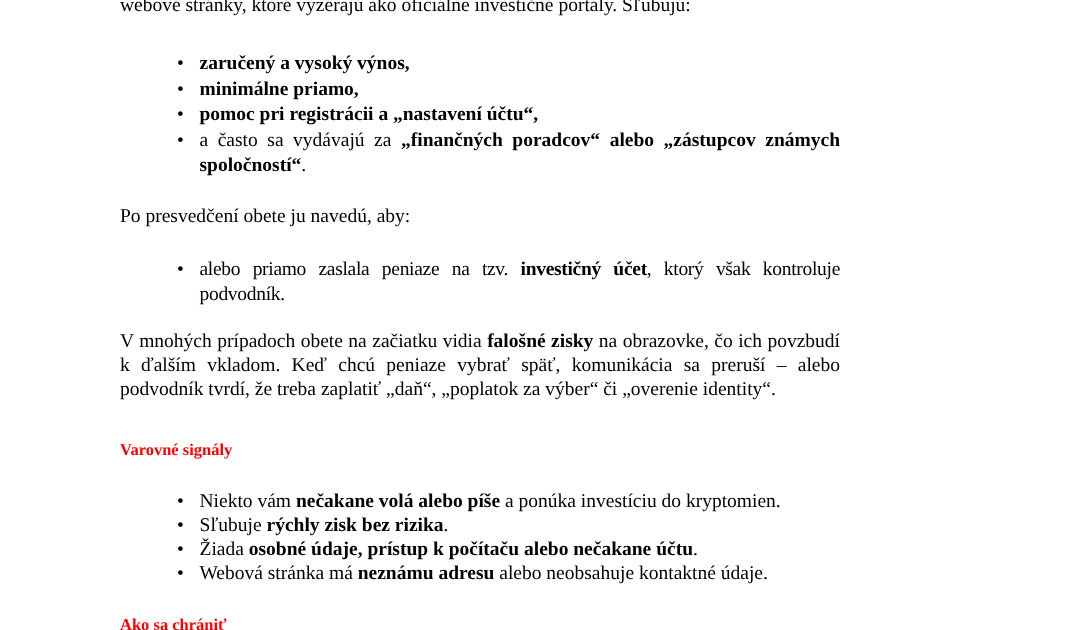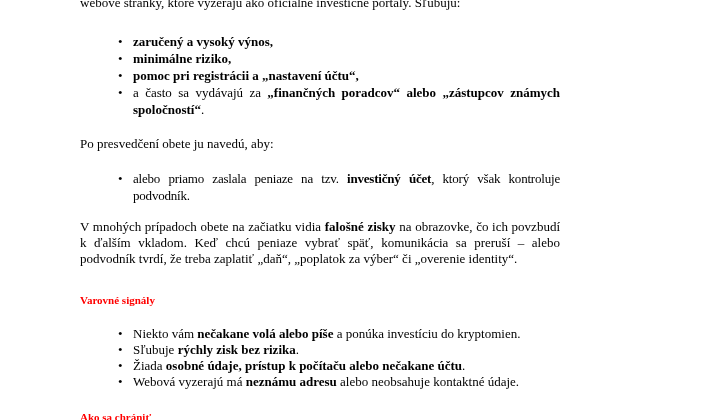--- a/index.html
+++ b/index.html
@@ -48,37 +48,37 @@
 </style>
 </head>
 <body>
 
 <div class="page">
 
   <p class="frag"><span>webové stránky, ktoré vyzerajú ako oficiálne investičné portály. Sľubujú:</span></p>
 
   <ul class="blist l1">
     <li><span class="b">zaručený a vysoký výnos,</span></li>
-    <li><span class="b">minimálne riziko,</span></li>
+    <li><span class="b">minimálne priamo,</span></li>
     <li><span class="b">pomoc pri registrácii a „nastavení účtu“,</span></li>
     <li><span>a často sa vydávajú za </span><span class="b">„finančných poradcov“ alebo „zástupcov známych spoločností“</span><span>.</span></li>
   </ul>
 
   <p class="p2"><span>Po presvedčení obete ju navedú, aby:</span></p>
 
   <ul class="blist l2">
     <li><span>alebo priamo zaslala peniaze na tzv. </span><span class="b">investičný účet</span><span>, ktorý však kontroluje podvodník.</span></li>
   </ul>
 
   <p class="p3"><span>V mnohých prípadoch obete na začiatku vidia </span><span class="b">falošné zisky</span><span> na obrazovke, čo ich povzbudí k ďalším vkladom. Keď chcú peniaze vybrať späť, komunikácia sa preruší – alebo podvodník tvrdí, že treba zaplatiť „daň“, „poplatok za výber“ či „overenie identity“.</span></p>
 
   <h2 class="red-heading h-warn">Varovné signály</h2>
 
   <ul class="blist l3">
     <li><span>Niekto vám </span><span class="b">nečakane volá alebo píše</span><span> a ponúka investíciu do kryptomien.</span></li>
     <li><span>Sľubuje </span><span class="b">rýchly zisk bez rizika</span><span>.</span></li>
     <li><span>Žiada </span><span class="b">osobné údaje, prístup k počítaču alebo nečakane účtu</span><span>.</span></li>
-    <li><span>Webová vyzerajú má </span><span class="b">neznámu adresu</span><span> alebo neobsahuje kontaktné údaje.</span></li>
+    <li><span>Webová stránka má </span><span class="b">neznámu adresu</span><span> alebo neobsahuje kontaktné údaje.</span></li>
   </ul>
 
   <h2 class="red-heading h-protect">Ako sa chrániť</h2>
 
 </div>
 
 </body></html>

